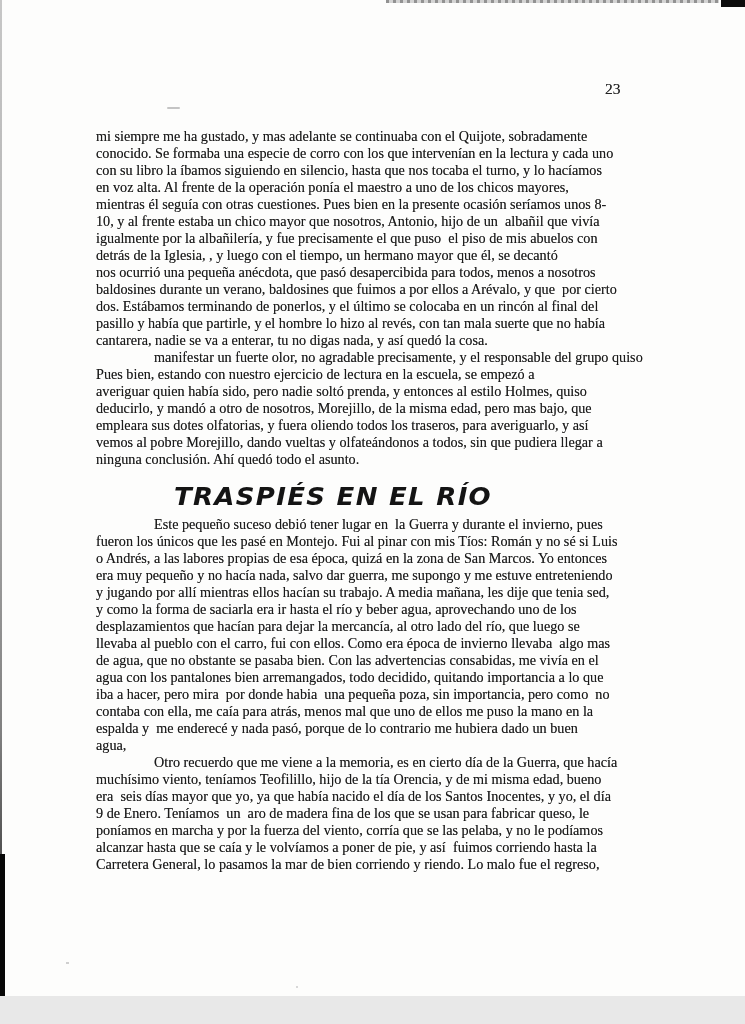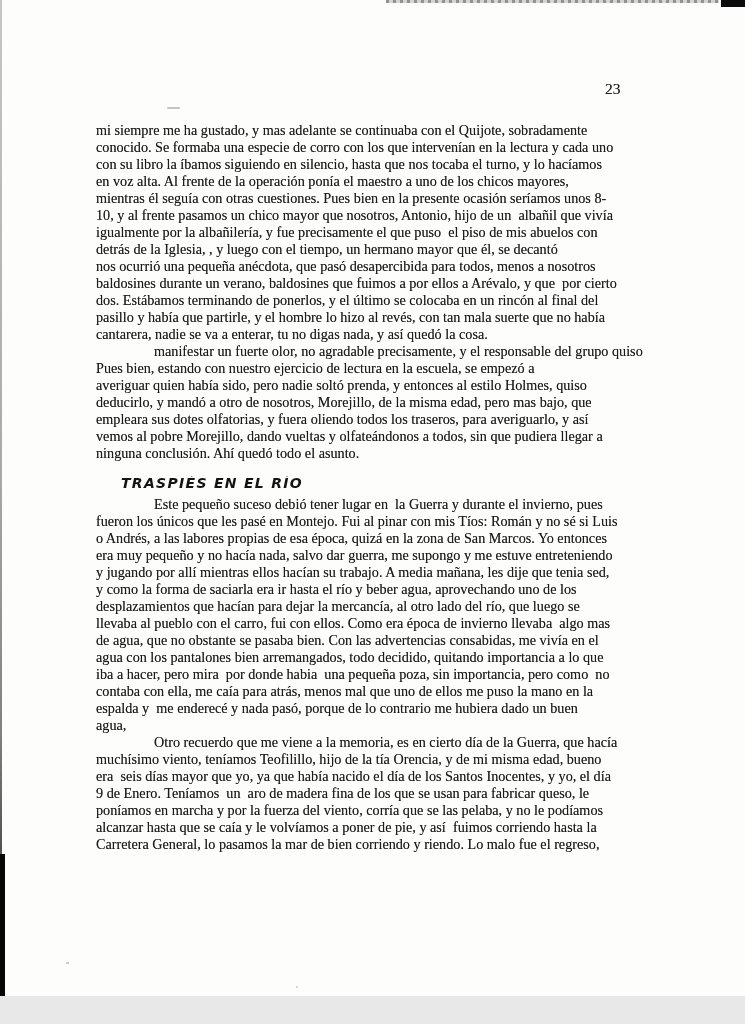--- a/index.html
+++ b/index.html
@@ -5,38 +5,38 @@
   html,body{margin:0;padding:0;background:#e8e8e8;}
   #page{
     position:relative;
     width:745px;height:996px;
     background:#fdfdfc;
     overflow:hidden;
     font-family:"Liberation Serif",serif;
   }
   
   #content{
-    position:absolute;left:96px;top:122px;width:570px;
+    position:absolute;left:96px;top:128px;width:570px;
   }
   .para{margin:0;padding:0;}
   .ln{
     white-space:pre;
     font-family:"Liberation Serif",serif;
     font-size:14.2px;
     line-height:17px;
     color:#1b1b1b;
     text-shadow:0 0 .35px rgba(20,20,20,.55);
   }
   .para.indented .ln:first-child{padding-left:58px;}
   
   #section-heading{
-    margin:14px 0 4px 25px;
+    margin:14px 0 4px 78px;
     font-family:"DejaVu Sans",sans-serif;
     font-weight:bold;font-style:italic;
-    font-size:14px;letter-spacing:1.3px;
+    font-size:26px;letter-spacing:1.3px;
     color:#141414;
     transform:scaleY(.96);
     transform-origin:left top;
   }
   
   #page-number{
     position:absolute;left:605px;top:80px;
     font-family:"Liberation Serif",serif;
     font-size:15.5px;color:#222;
     text-shadow:0 0 .35px rgba(20,20,20,.5);
@@ -76,21 +76,21 @@
 
   <div id="page-number">23</div>
 
   <div id="content">
     <div class="para">
         <div class="ln">mi siempre me ha gustado, y mas adelante se continuaba con el Quijote, sobradamente</div>
         <div class="ln">conocido. Se formaba una especie de corro con los que intervenían en la lectura y cada uno</div>
         <div class="ln">con su libro la íbamos siguiendo en silencio, hasta que nos tocaba el turno, y lo hacíamos</div>
         <div class="ln">en voz alta. Al frente de la operación ponía el maestro a uno de los chicos mayores,</div>
         <div class="ln">mientras él seguía con otras cuestiones. Pues bien en la presente ocasión seríamos unos 8-</div>
-        <div class="ln">10, y al frente pasamos un chico mayor que nosotros, Antonio, hijo de un  albañil que vivía</div>
+        <div class="ln">10, y al frente estaba un chico mayor que nosotros, Antonio, hijo de un  albañil que vivía</div>
         <div class="ln">igualmente por la albañilería, y fue precisamente el que puso  el piso de mis abuelos con</div>
         <div class="ln">detrás de la Iglesia, , y luego con el tiempo, un hermano mayor que él, se decantó</div>
         <div class="ln">nos ocurrió una pequeña anécdota, que pasó desapercibida para todos, menos a nosotros</div>
         <div class="ln">baldosines durante un verano, baldosines que fuimos a por ellos a Arévalo, y que  por cierto</div>
         <div class="ln">dos. Estábamos terminando de ponerlos, y el último se colocaba en un rincón al final del</div>
         <div class="ln">pasillo y había que partirle, y el hombre lo hizo al revés, con tan mala suerte que no había</div>
         <div class="ln">cantarera, nadie se va a enterar, tu no digas nada, y así quedó la cosa.</div>
       </div>
     <div class="para indented">
         <div class="ln">manifestar un fuerte olor, no agradable precisamente, y el responsable del grupo quiso</div>

